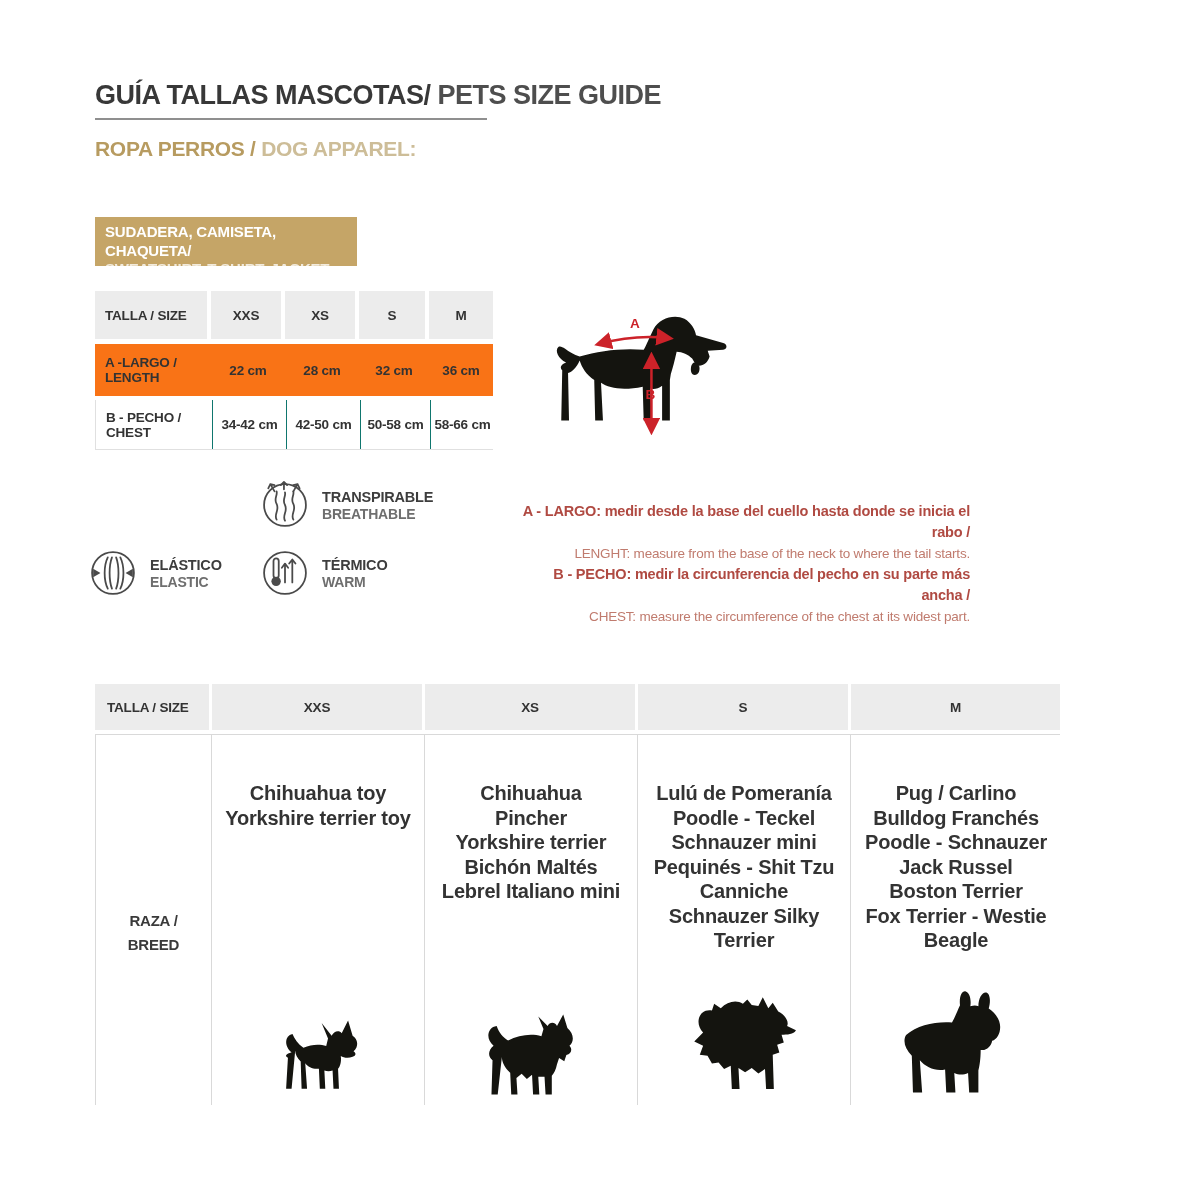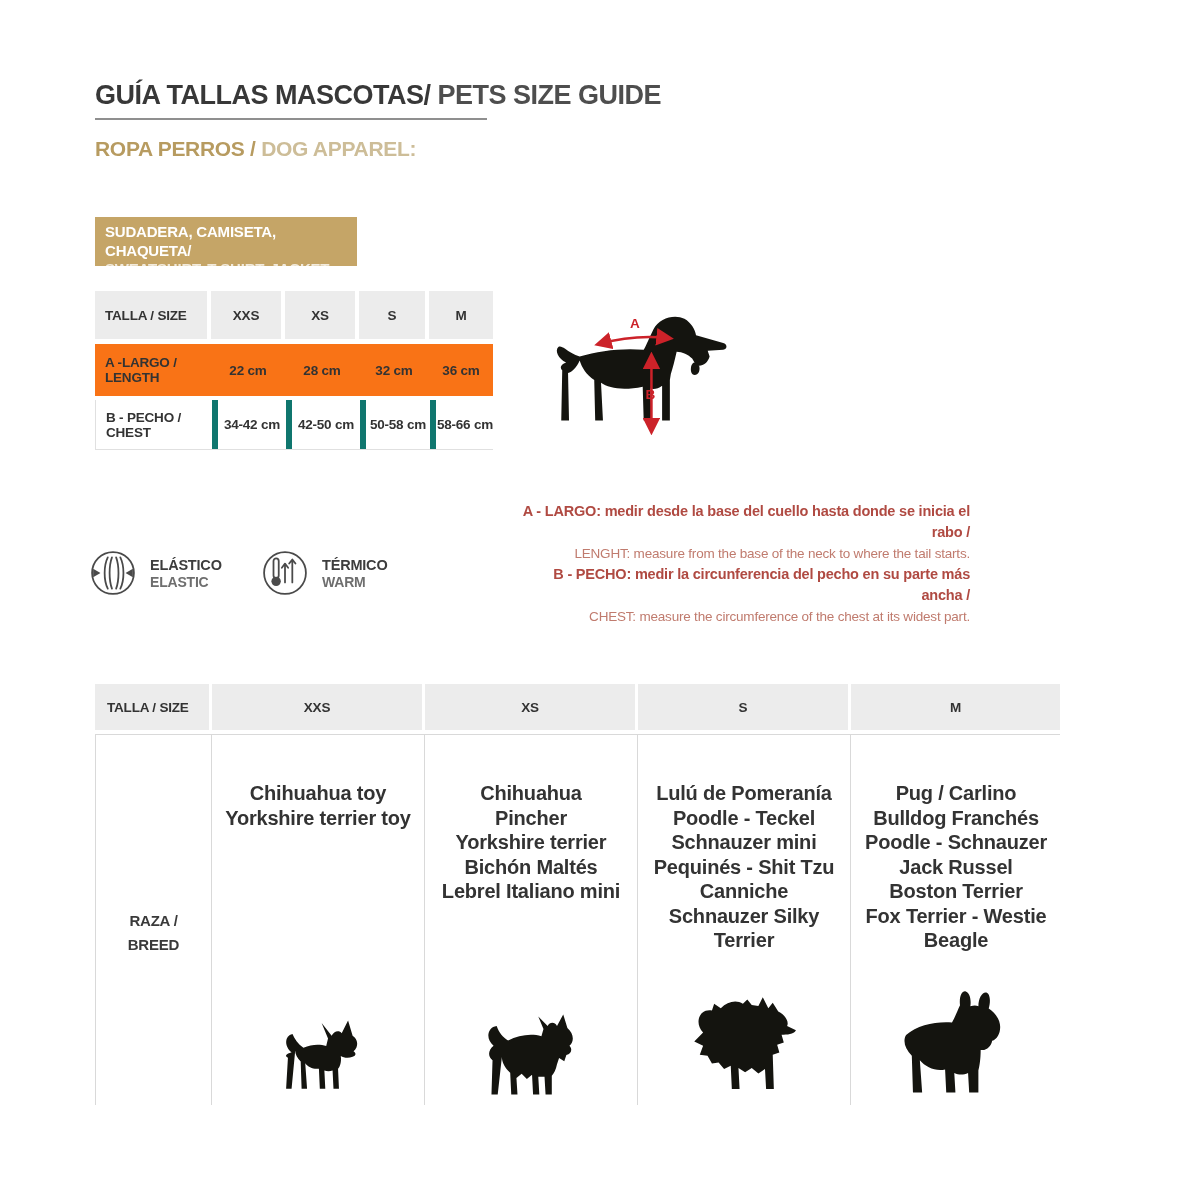--- a/index.html
+++ b/index.html
@@ -27,21 +27,21 @@
 
   
   .size-table{left:95px;top:291px;width:398px;}
   .st-grid{display:grid;grid-template-columns:112px 70px 70px 66px 64px;column-gap:4px;}
   .st-grid-nogap{display:grid;grid-template-columns:116px 74px 74px 70px 64px;}
   .st-header{margin-bottom:5px;}
   .st-header .st-cell{background:#ececec;height:48px;}
   .st-rowA{background:#f97316;margin-bottom:4px;}
   .st-rowA .st-cell{height:52px;}
   .st-rowB{border:1px solid #e0e0e0;border-top:none;box-sizing:border-box;}
-  .st-rowB .st-cell{height:49px;background:#fff;border-left:6px solid #0f766e;box-sizing:border-box;}
+  .st-rowB .st-cell{height:49px;background:#fff;border-left:1px solid #0f766e;box-sizing:border-box;}
   .st-rowB .st-cell:first-child{border-left:none;}
   .st-cell{display:flex;align-items:center;justify-content:center;
            font-size:13.5px;font-weight:bold;color:#333;letter-spacing:-0.2px;}
   .st-label{justify-content:flex-start;padding-left:10px;}
 
   
   .measure-dog{left:552px;top:312px;}
 
   
   .feature{display:flex;align-items:center;gap:14px;}
@@ -142,20 +142,35 @@
          L52,112 L44,112 L43,70 C35,65 30,57 28,50 C25,57 20,62 16,63
          L17,112 L9,112 L10,60 C7,57 9,54 14,52 Z"></path>
     <path class="sil" d="M146,52 C150,52 153,56 151,62 C149,66 144,66 143,62 C142,58 143,53 146,52 Z"></path>
     <path class="red-line" d="M48,33 Q85,23 120,27" marker-start="url(#ah-red)" marker-end="url(#ah-red)"></path>
     <text class="red-label" x="80" y="17">A</text>
     <path class="red-line" d="M102,46 L102,122" marker-start="url(#ah-red)" marker-end="url(#ah-red)"></path>
     <text class="red-label" x="96" y="90">B</text>
   </svg>
 
 
+  <div class="abs feature f2">
+    <svg class="icon-svg" width="46" height="46" viewBox="0 0 44 44">
+      <circle class="ic" cx="22" cy="22" r="20"></circle>
+      <path class="ic" d="M14,36 C11,31 17,27 14,21 C11,16 15,13 14,9"></path>
+      <path class="ic" d="M22,37 C19,32 25,28 22,22 C19,17 23,14 22,10"></path>
+      <path class="ic" d="M30,36 C27,31 33,27 30,21 C27,16 31,13 30,9"></path>
+      <path class="ic" d="M12,9 L8,2 M6,6 L8,2 L12,3"></path>
+      <path class="ic" d="M21,7 L21,0 M18,3 L21,0 L24,3"></path>
+      <path class="ic" d="M30,9 L34,2 M30,3 L34,2 L36,6"></path>
+    </svg>
+    <div>
+      <div class="f-es">TRANSPIRABLE</div>
+      <div class="f-en">BREATHABLE</div>
+    </div>
+  </div>
 
   <div class="abs feature f3">
     <svg class="icon-svg" width="46" height="46" viewBox="0 0 44 44">
       <circle class="ic" cx="22" cy="22" r="20"></circle>
       <path class="ic" d="M17,7 C13,15 13,29 17,37"></path>
       <path class="ic" d="M21,7 C18,15 18,29 21,37"></path>
       <path class="ic" d="M25,7 C28,15 28,29 25,37"></path>
       <path class="ic" d="M29,7 C33,15 33,29 29,37"></path>
       <path class="icf" d="M3,18 L10,22 L3,26 Z"></path>
       <path class="icf" d="M41,18 L34,22 L41,26 Z"></path>

